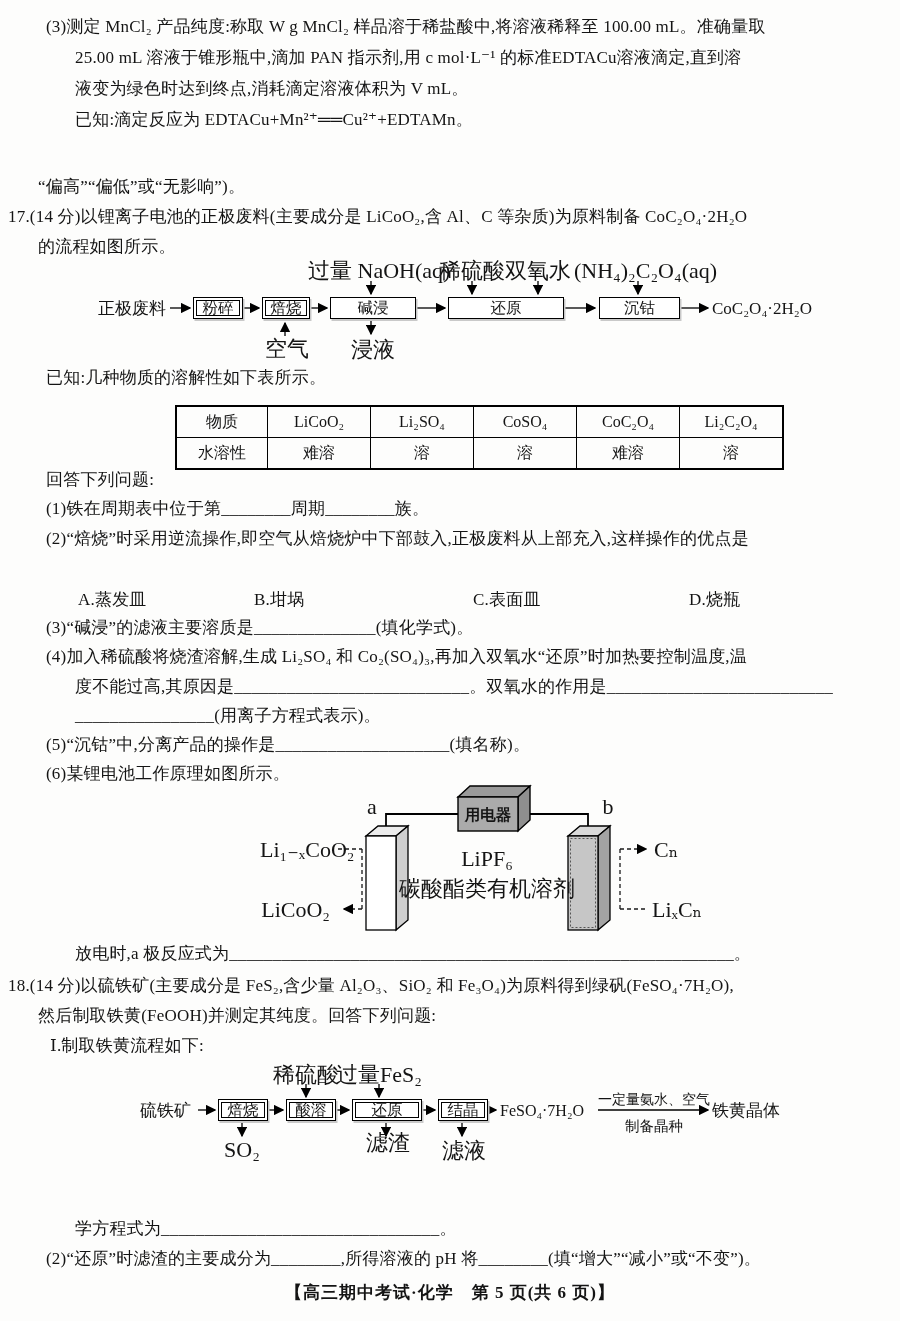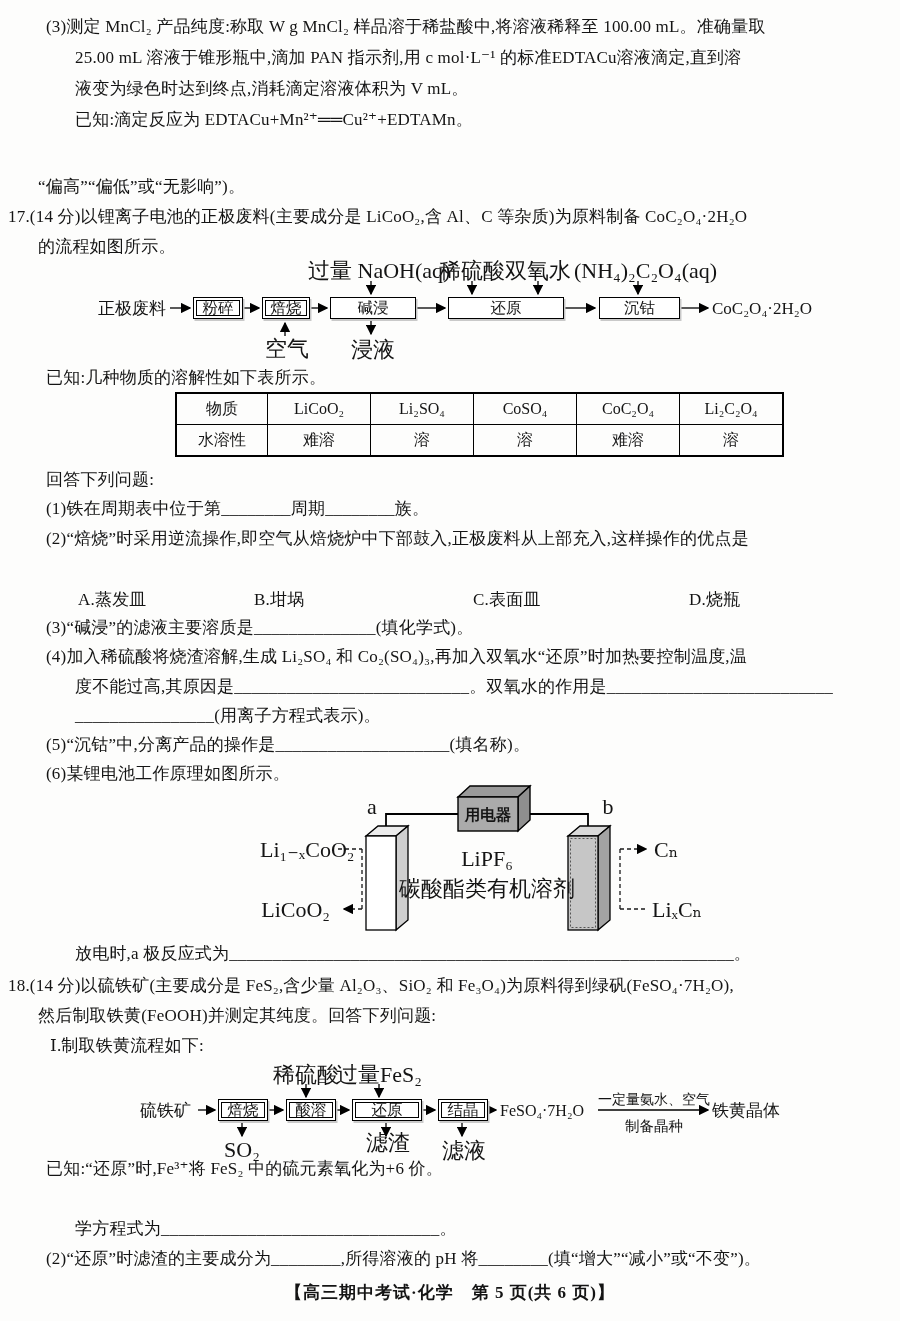--- a/index.html
+++ b/index.html
@@ -11,21 +11,21 @@
   .diagram{position:absolute;}
   .overlay{position:absolute;left:0;top:0;}
   .fbox{position:absolute;height:20px;line-height:20px;text-align:center;font-size:15.5px;
         border:1.3px solid #000;background:#fff;box-shadow:1.5px 2px 0 #c9c9c9;}
   .dbl{outline:1px solid #000;outline-offset:-4px;}
   .flabel{position:absolute;white-space:nowrap;font-size:22px;}
   .small{font-size:14px;}
   .tablewrap{position:absolute;left:175px;top:392px;}
   table.sol{border-collapse:collapse;table-layout:fixed;}
   table.sol td{border:1px solid #000;text-align:center;height:30px;font-size:16px;padding:0 2px;}
-  table.sol{border:2px solid #000;}
+  table.sol{border:2px solid #000;margin-top:13px;}
   .boldsans{font-family:"Liberation Sans","DejaVu Sans",sans-serif;font-weight:normal;}
   .footer{position:absolute;left:0;width:900px;text-align:center;font-weight:600;letter-spacing:1px;}
 </style>
 </head>
 <body>
 
 <div id="page">
 
   <div class="ln" style="left:46px;top:16px">(3)测定 MnCl₂ 产品纯度:称取 W g MnCl₂ 样品溶于稀盐酸中,将溶液稀释至 100.00 mL。准确量取</div>
   <div class="ln" style="left:75px;top:47px">25.00 mL 溶液于锥形瓶中,滴加 PAN 指示剂,用 c mol·L⁻¹ 的标准EDTACu溶液滴定,直到溶</div>
@@ -197,19 +197,18 @@
     <div class="flabel ctr small" style="left:588px;top:31px;width:132px">一定量氨水、空气</div>
     <div class="flabel ctr small" style="left:588px;top:57px;width:132px;font-size:14.5px">制备晶种</div>
     <div class="flabel" style="left:712px;top:42px;font-size:17px">铁黄晶体</div>
     <div class="flabel ctr" style="left:266px;top:6px;width:80px">稀硫酸</div>
     <div class="flabel ctr" style="left:330px;top:6px;width:98px">过量FeS₂</div>
     <div class="flabel ctr" style="left:222px;top:81px;width:40px">SO₂</div>
     <div class="flabel ctr" style="left:366px;top:74px;width:40px">滤渣</div>
     <div class="flabel ctr" style="left:442px;top:82px;width:40px">滤液</div>
   </div>
 
-  <div class="ln" style="left:46px;top:1158px">已知:“还原”时,Fe³⁺将 FeS₂ 中的硫元素氧化为+6 价。</div>
   <div class="ln" style="left:75px;top:1218px">学方程式为________________________________。</div>
   <div class="ln" style="left:46px;top:1248px">(2)“还原”时滤渣的主要成分为________,所得溶液的 pH 将________(填“增大”“减小”或“不变”)。</div>
 
   <div class="footer" style="top:1282px">【高三期中考试·化学　第 5 页(共 6 页)】</div>
 
 </div>
 
 </body></html>

